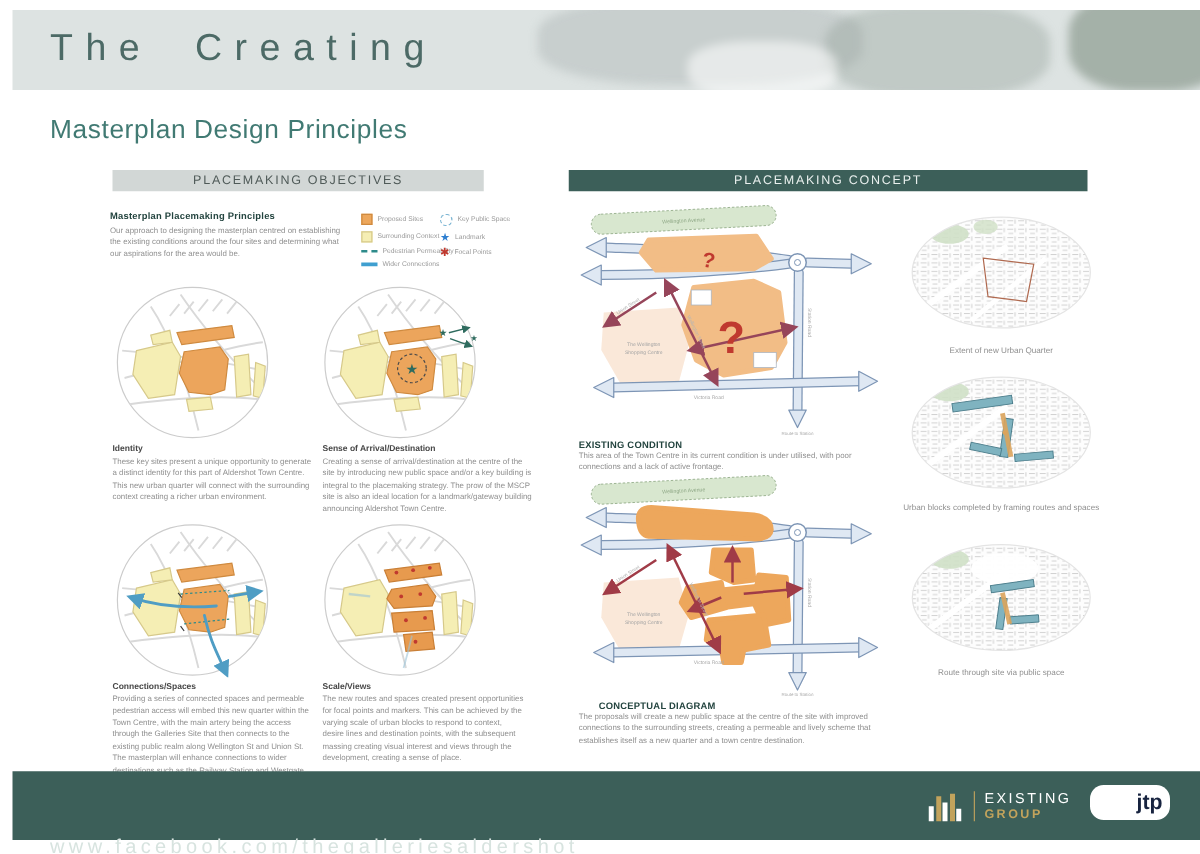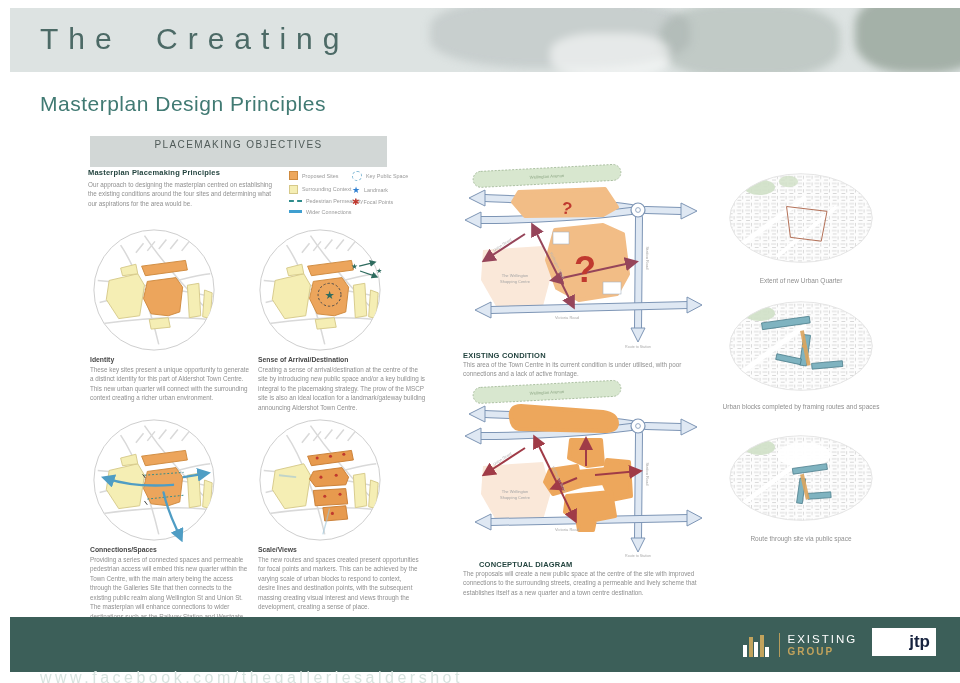--- a/index.html
+++ b/index.html
@@ -5,21 +5,21 @@
   html,body{margin:0;padding:0;background:#fff;}
   .page{position:relative;width:960px;height:683px;background:#ffffff;overflow:hidden;
         font-family:"Liberation Sans",sans-serif;}
   .abs{position:absolute;}
   
   .band{left:10px;top:8px;width:950px;height:64px;background:#dde3e2;overflow:hidden;}
   .band .blob{position:absolute;filter:blur(4px);border-radius:40%;}
   .title{left:40px;top:22px;font-size:30px;color:#4c6a66;letter-spacing:10px;word-spacing:16px;}
   .subtitle{left:40px;top:92px;font-size:21px;color:#417a73;letter-spacing:.5px;}
   
-  .bar{height:31px;line-height:17px;text-align:center;font-size:10px;letter-spacing:1.4px;}
+  .bar{height:17px;line-height:17px;text-align:center;font-size:10px;letter-spacing:1.4px;}
   .bar-obj{left:90px;top:136px;width:297px;background:#d2d7d6;color:#4f5a58;}
   .bar-con{left:455px;top:136px;width:415px;background:#3c5f59;color:#e9f0ee;}
   
   .h-teal{font-size:7.5px;font-weight:bold;color:#23443f;letter-spacing:.2px;}
   .h-dark{font-size:6.8px;font-weight:bold;color:#474747;}
   .body-txt{font-size:6.3px;color:#8f8f8f;line-height:1.5;}
   .caption{font-size:6.5px;color:#8f8f8f;text-align:center;line-height:1.4;}
   
   .lg-item{display:flex;align-items:center;margin-bottom:4.5px;}
   .lg-label{font-size:5.4px;color:#9a9a9a;margin-left:4px;white-space:nowrap;}
@@ -35,39 +35,40 @@
   .footer{left:10px;top:617px;width:950px;height:55px;background:#3c5f59;}
   .f-url{left:30px;top:20px;font-size:16px;letter-spacing:3.5px;color:#d7e3df;margin-top:32px;}
   .shav{left:733px;top:13px;display:flex;align-items:center;height:30px;}
   .shav-bars{display:flex;align-items:flex-end;height:24px;margin-right:8px;}
   .shav-bars i{display:block;width:4px;margin-right:1.5px;}
   .shav-div{width:1px;height:24px;background:rgba(194,163,92,.9);margin-right:8px;}
   .shav-name{font-size:11.5px;color:#ffffff;letter-spacing:2px;line-height:1.1;}
   .shav-sub{font-size:10px;color:#c2a35c;letter-spacing:2px;line-height:1.1;font-weight:bold;}
   .jtp{left:872px;top:628px;width:64px;height:28px;background:#ffffff;display:flex;
        align-items:center;justify-content:flex-end;padding-right:6px;box-sizing:border-box;
-       font-weight:bold;font-size:17px;color:#17233f;}
+       font-weight:bold;font-size:17px;color:#17233f;border-radius:11px;}
   svg{display:block;}
   svg text{font-family:"Liberation Sans",sans-serif;}
 </style>
 </head>
 <body>
 
 <div class="page">
 
   <div class="abs band">
     <div class="blob" style="left:420px;top:-10px;width:260px;height:70px;background:rgba(160,170,168,.35);"></div>
     <div class="blob" style="left:650px;top:-5px;width:180px;height:75px;background:rgba(140,155,145,.35);"></div>
     <div class="blob" style="left:845px;top:-15px;width:130px;height:80px;background:rgba(95,115,98,.45);"></div>
     <div class="blob" style="left:540px;top:25px;width:120px;height:45px;background:rgba(255,255,255,.55);"></div>
   </div>
   <div class="abs title">The Creating</div>
   <div class="abs subtitle">Masterplan Design Principles</div>
 
   <div class="abs bar bar-obj">PLACEMAKING OBJECTIVES</div>
+  <div class="abs bar bar-con">PLACEMAKING CONCEPT</div>
 
   <div class="abs h-teal" style="left:88px;top:168px;width:200px;">Masterplan Placemaking Principles</div>
   <div class="abs body-txt" style="left:88px;top:180px;width:190px;">Our approach to designing the masterplan centred on establishing the existing conditions around the four sites and determining what our aspirations for the area would be.</div>
 
   <div class="abs" style="left:289px;top:171px;width:64px;">
     <div class="lg-item">
         <span class="sw sw-orange"></span>
         <span class="lg-label">Proposed Sites</span>
       </div>
     <div class="lg-item">

